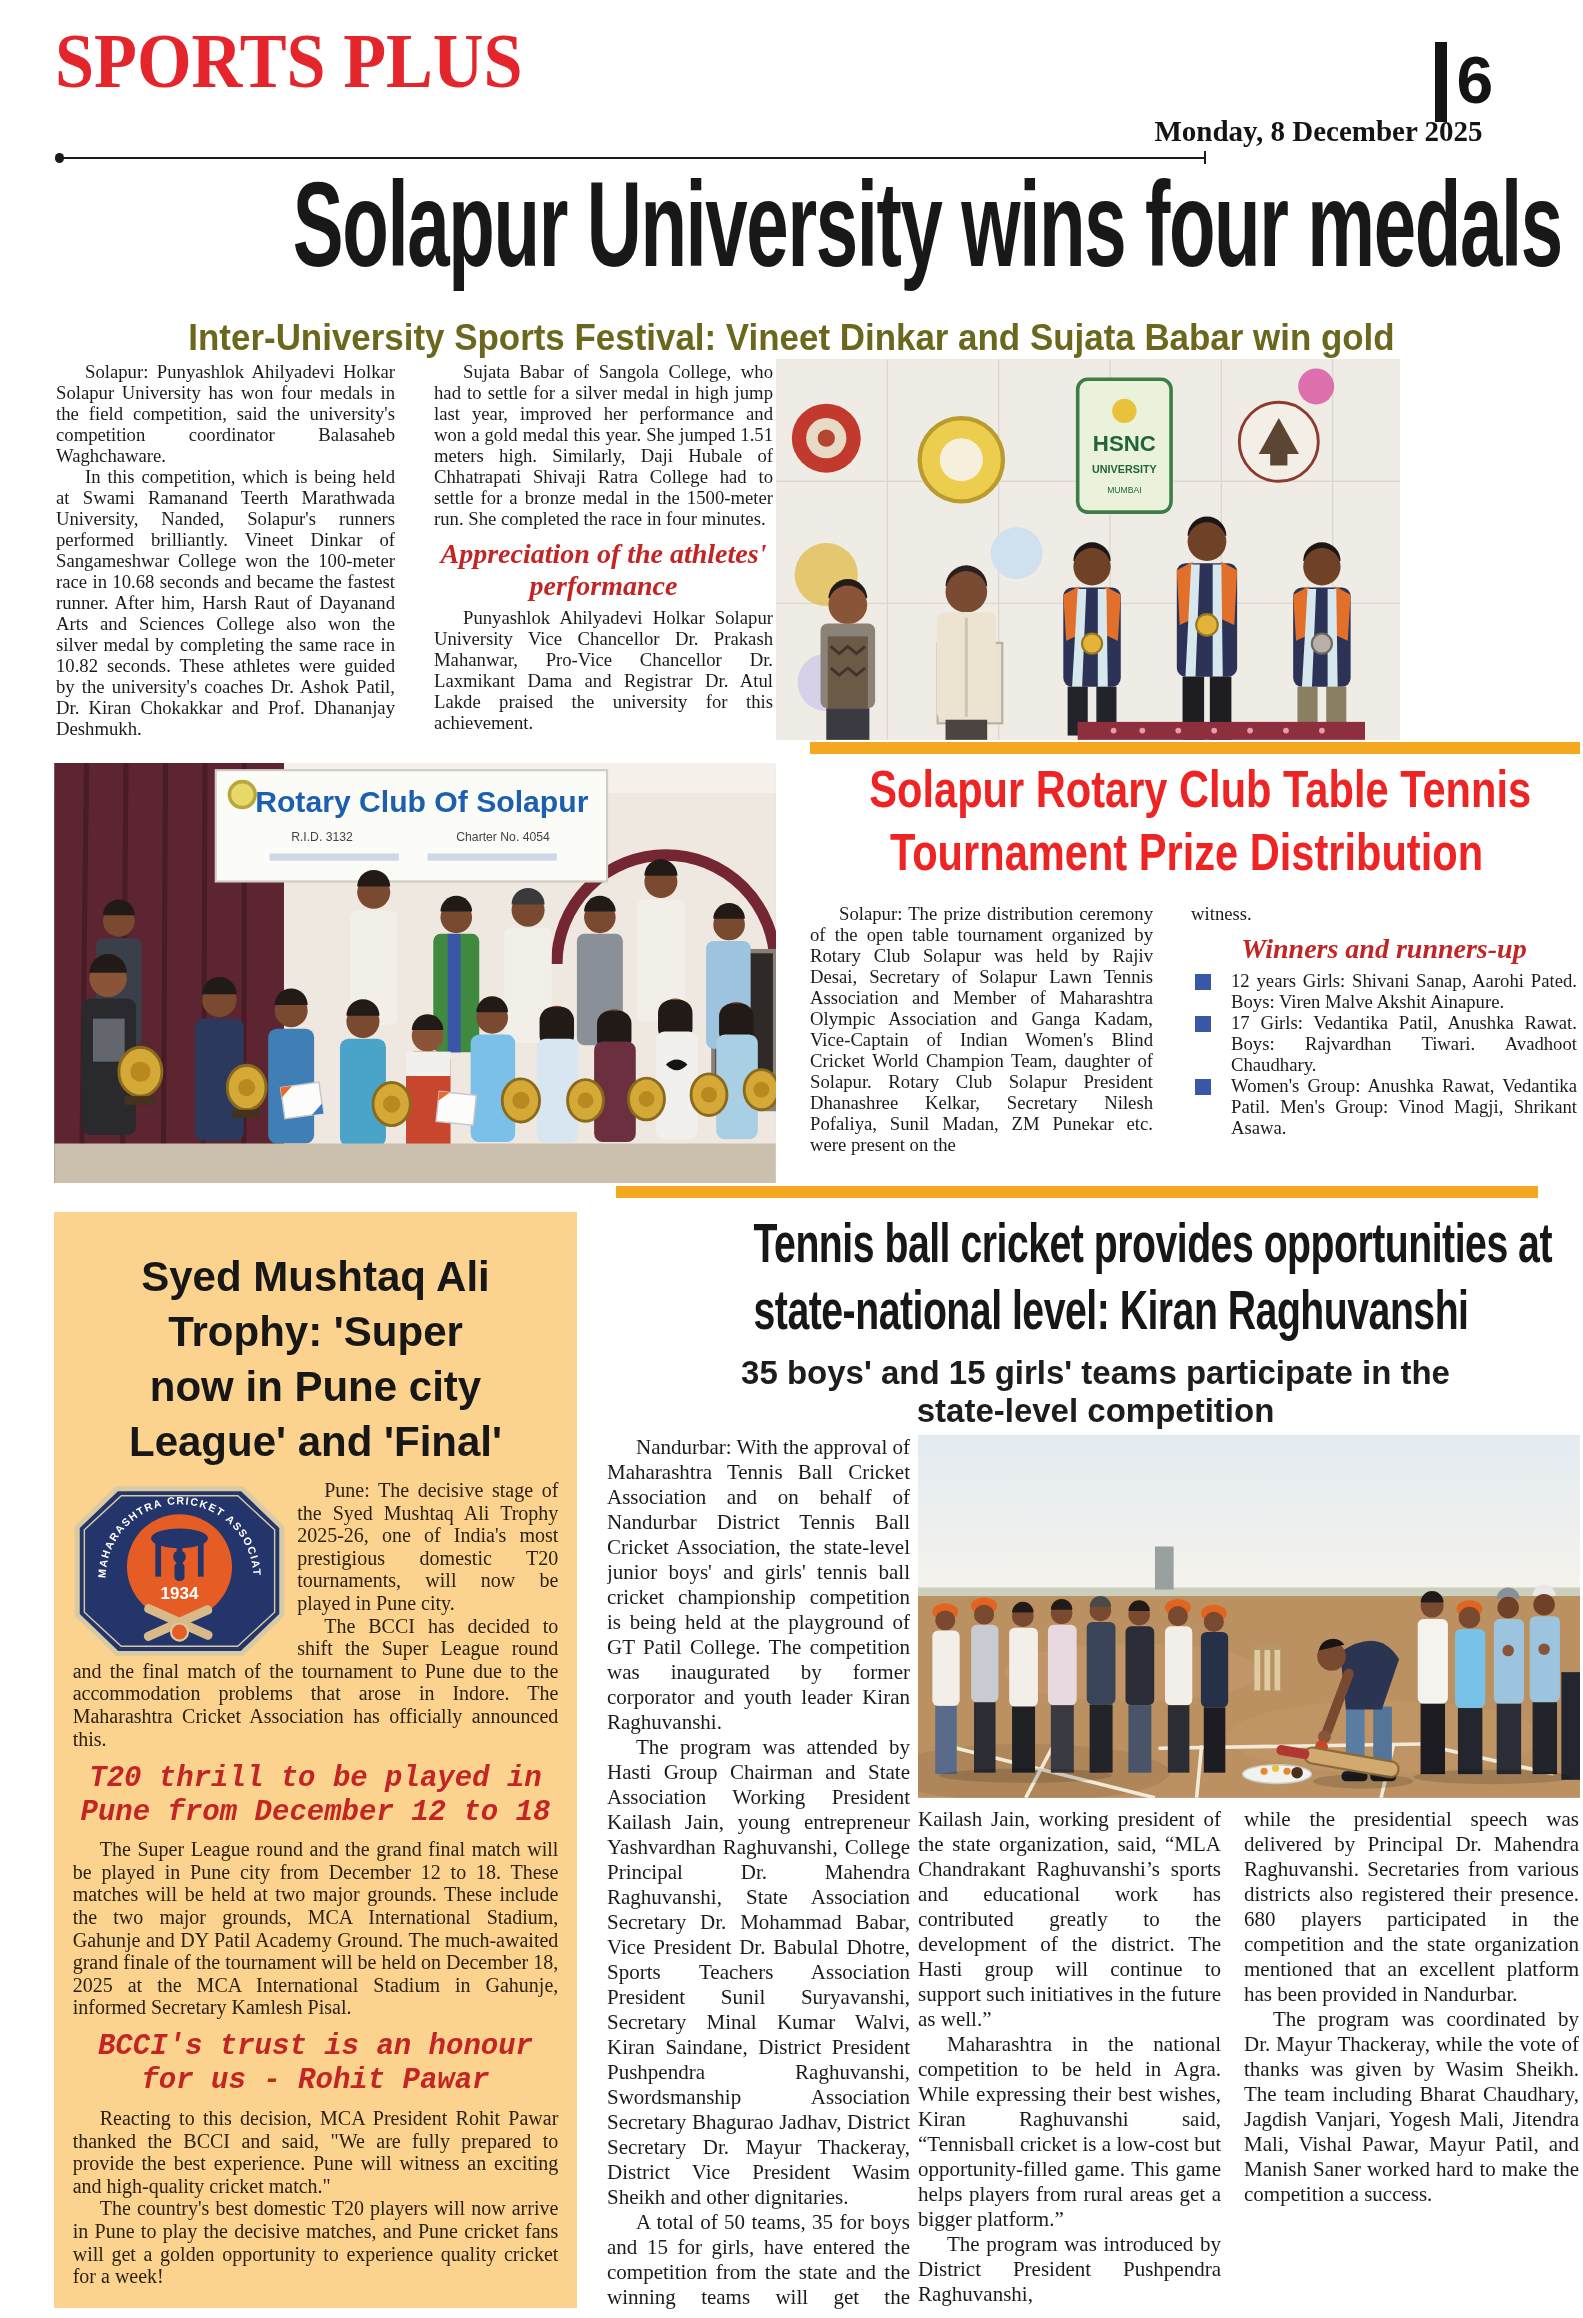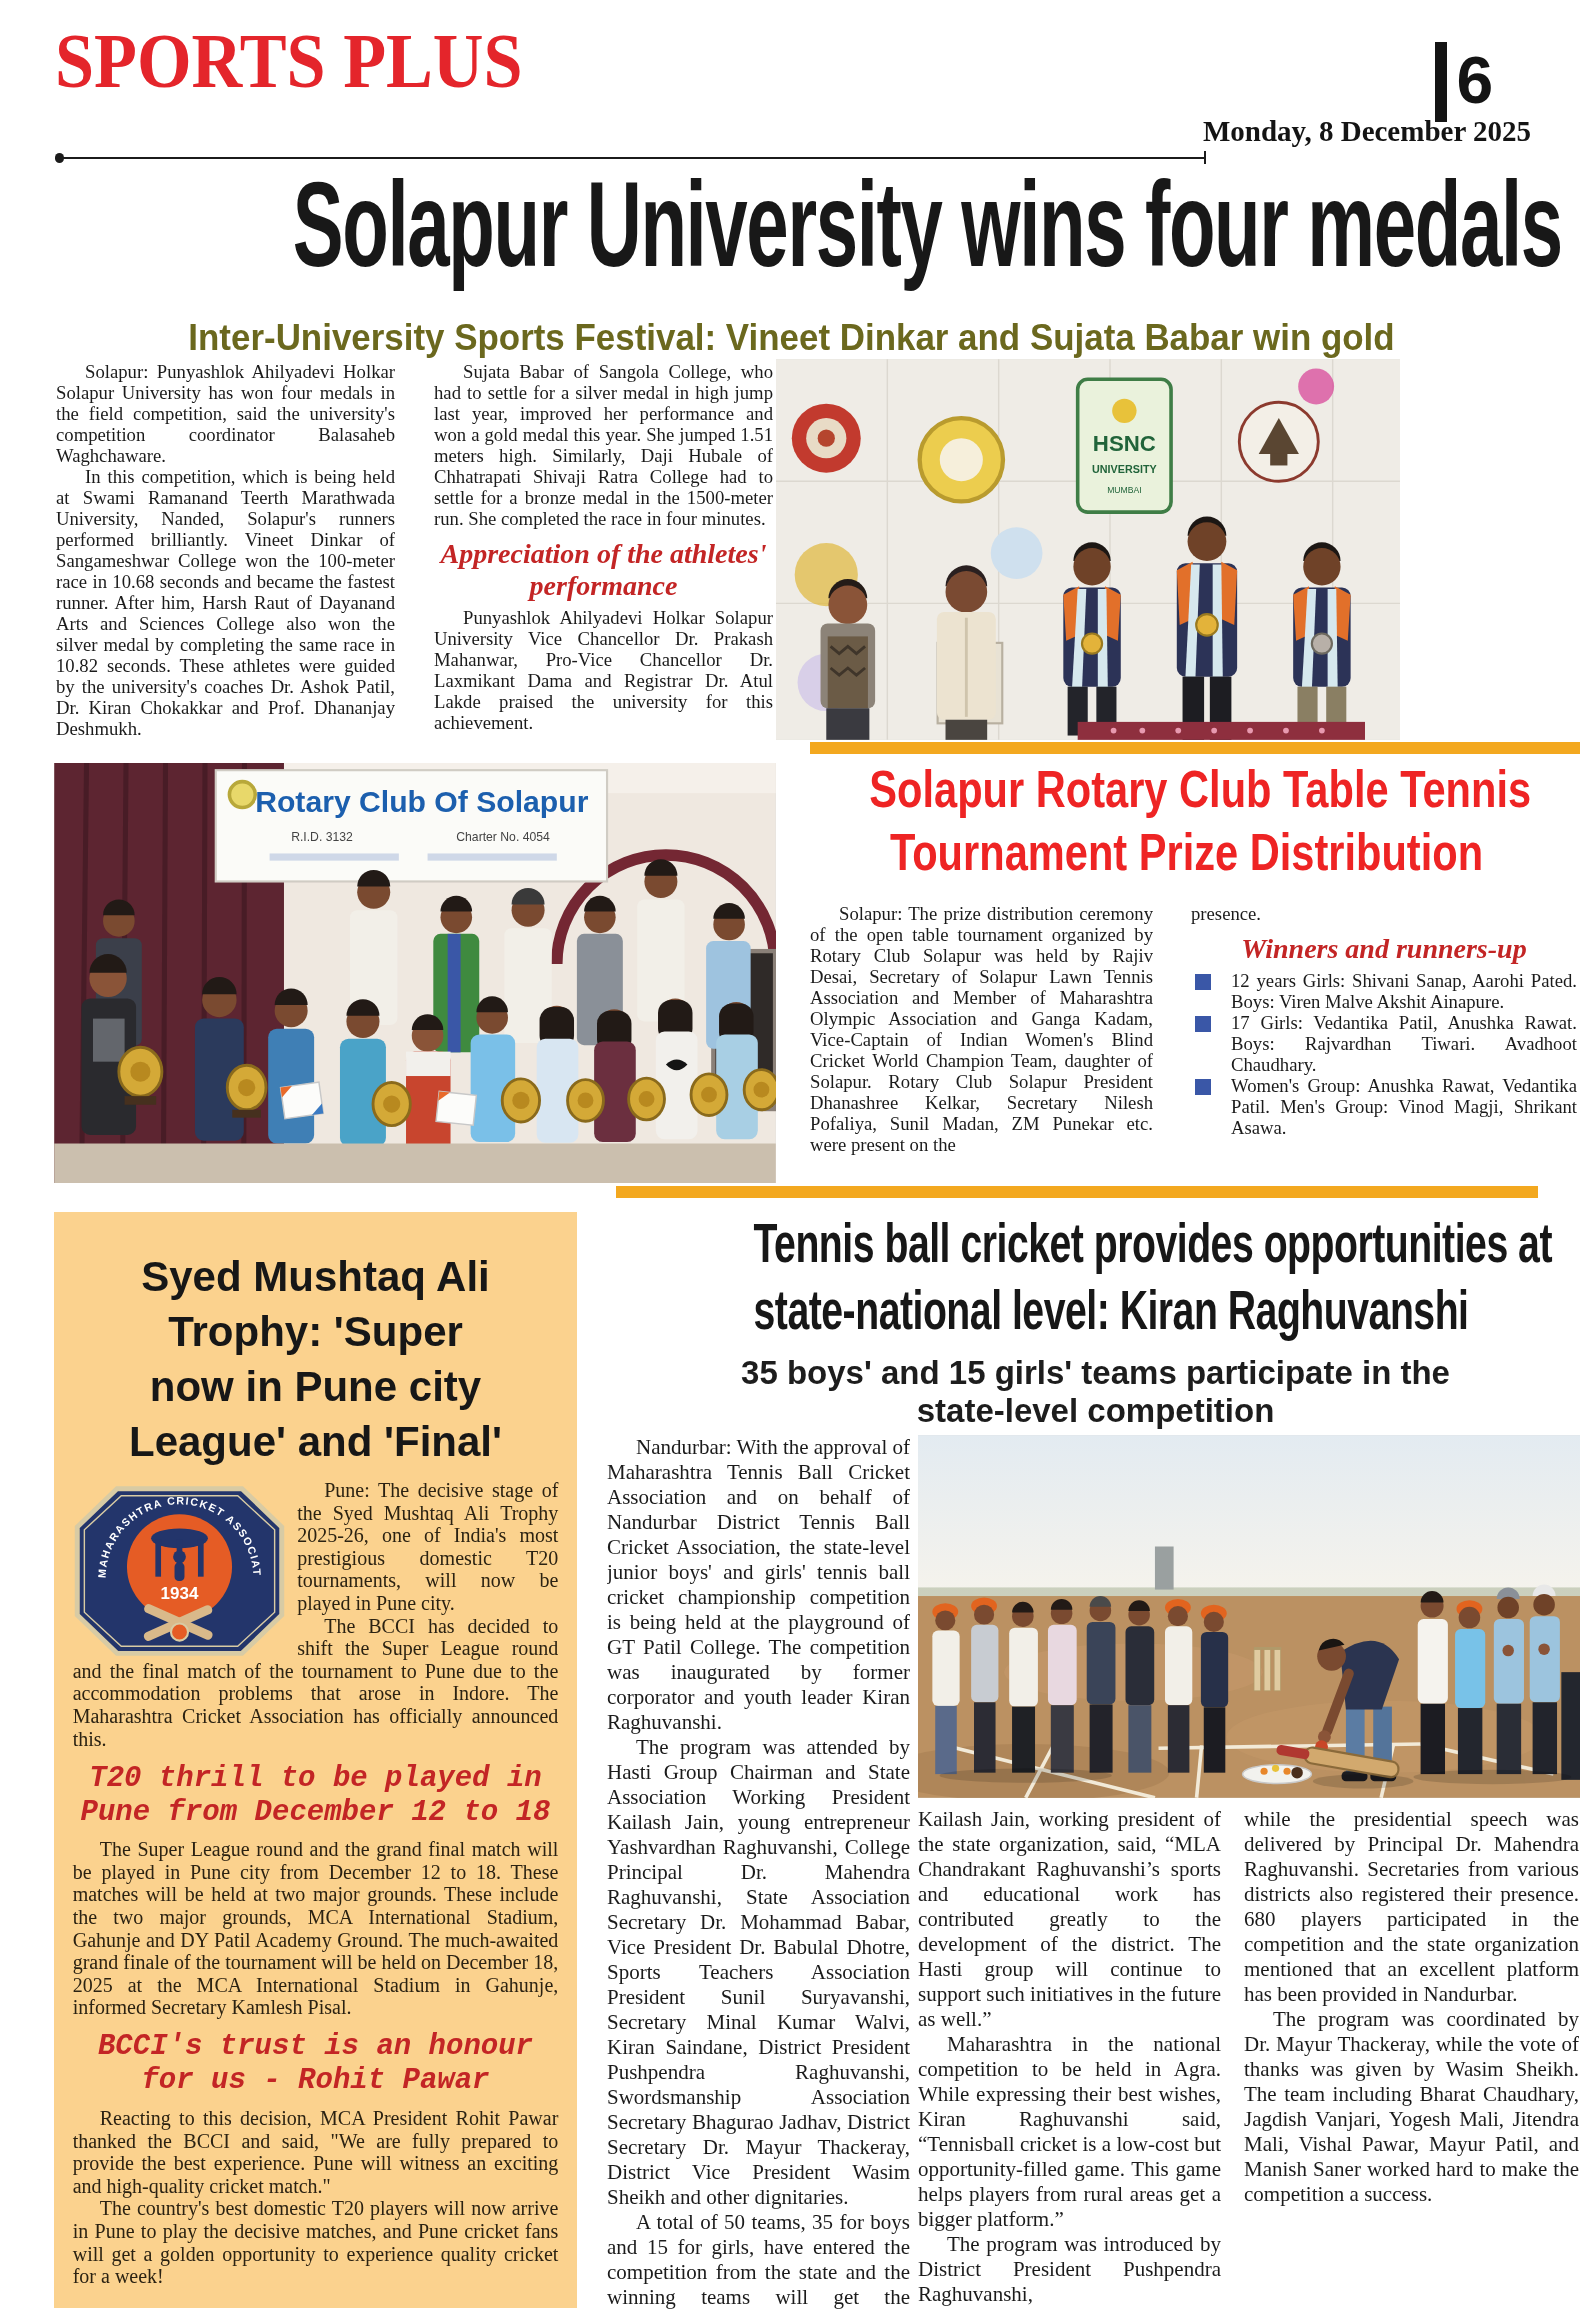--- a/index.html
+++ b/index.html
@@ -6,21 +6,21 @@
   .page { position:relative; width:1583px; height:2319px; background:#ffffff;
           font-family:"Liberation Serif", serif; color:#1b1b1b; overflow:hidden; margin:0 auto; }
 
   
   .masthead-title { position:absolute; left:55px; top:16px; font-size:78px; font-weight:bold;
     color:#E4252B; letter-spacing:0px; transform:scaleX(0.90); transform-origin:left center;
     white-space:nowrap; font-family:"Liberation Serif", serif; }
   .pageno { position:absolute; left:1435px; top:42px; display:flex; gap:10px; }
   .pageno-bar { width:11.5px; height:80px; background:#141414; }
   .pageno-num { font-family:"Liberation Sans", sans-serif; font-weight:bold; font-size:66px; line-height:76px; color:#141414; }
-  .masthead-date { position:absolute; left:1106px; top:115px; width:425px; text-align:right;
+  .masthead-date { position:absolute; left:1106px; top:115px; width:425px; text-align:center;
     font-size:29px; font-weight:bold; color:#141414; }
   .masthead-rule { position:absolute; left:59px; top:157px; width:1146px; height:2.2px; background:#1b1b1b; }
   .masthead-rule::before { content:''; position:absolute; left:-4.3px; top:-3.6px; width:9.3px; height:9.3px;
     border-radius:50%; background:#1b1b1b; }
   .masthead-rule::after { content:''; position:absolute; right:-1.4px; top:-5.7px; width:2.2px; height:13px; background:#1b1b1b; }
 
   
   .lead-headline { position:absolute; left:0; top:162px; width:1583px; text-align:center;
     font-family:"Liberation Sans", sans-serif; font-weight:bold; font-size:121px; line-height:124px;
     letter-spacing:-2.2px; transform:scaleX(0.63); transform-origin:center; white-space:nowrap; color:#181818; }
@@ -236,21 +236,21 @@
 
   <div class="rotary-headline">
       <div class="rotary-hl-line">Solapur Rotary Club Table Tennis</div>
       <div class="rotary-hl-line">Tournament Prize Distribution</div>
     </div>
 
   <div class="body-col rotary-col1">
     <p>Solapur: The prize distribution ceremony of the open table tournament organized by Rotary Club Solapur was held by Rajiv Desai, Secretary of Solapur Lawn Tennis Association and Member of Maharashtra Olympic Association and Ganga Kadam, Vice-Captain of Indian Women's Blind Cricket World Champion Team, daughter of Solapur. Rotary Club Solapur President Dhanashree Kelkar, Secretary Nilesh Pofaliya, Sunil Madan, ZM Punekar etc. were present on the</p>
   </div>
   <div class="body-col rotary-col2 cont-first">
-    <p>presence.</p>
+    <p>witness.</p>
     <div class="red-subhead">Winners and runners-up</div>
     <div>
         <p class="winner-item">12 years Girls: Shivani Sanap, Aarohi Pated. Boys: Viren Malve Akshit Ainapure.</p>
         <p class="winner-item">17 Girls: Vedantika Patil, Anushka Rawat. Boys: Rajvardhan Tiwari. Avadhoot Chaudhary.</p>
         <p class="winner-item">Women's Group: Anushka Rawat, Vedantika Patil. Men's Group: Vinod Magji, Shrikant Asawa.</p>
       </div>
   </div>
 
   <div class="photo-frame photo2">
     <svg width="722" height="420" viewBox="0 0 1005 585">

